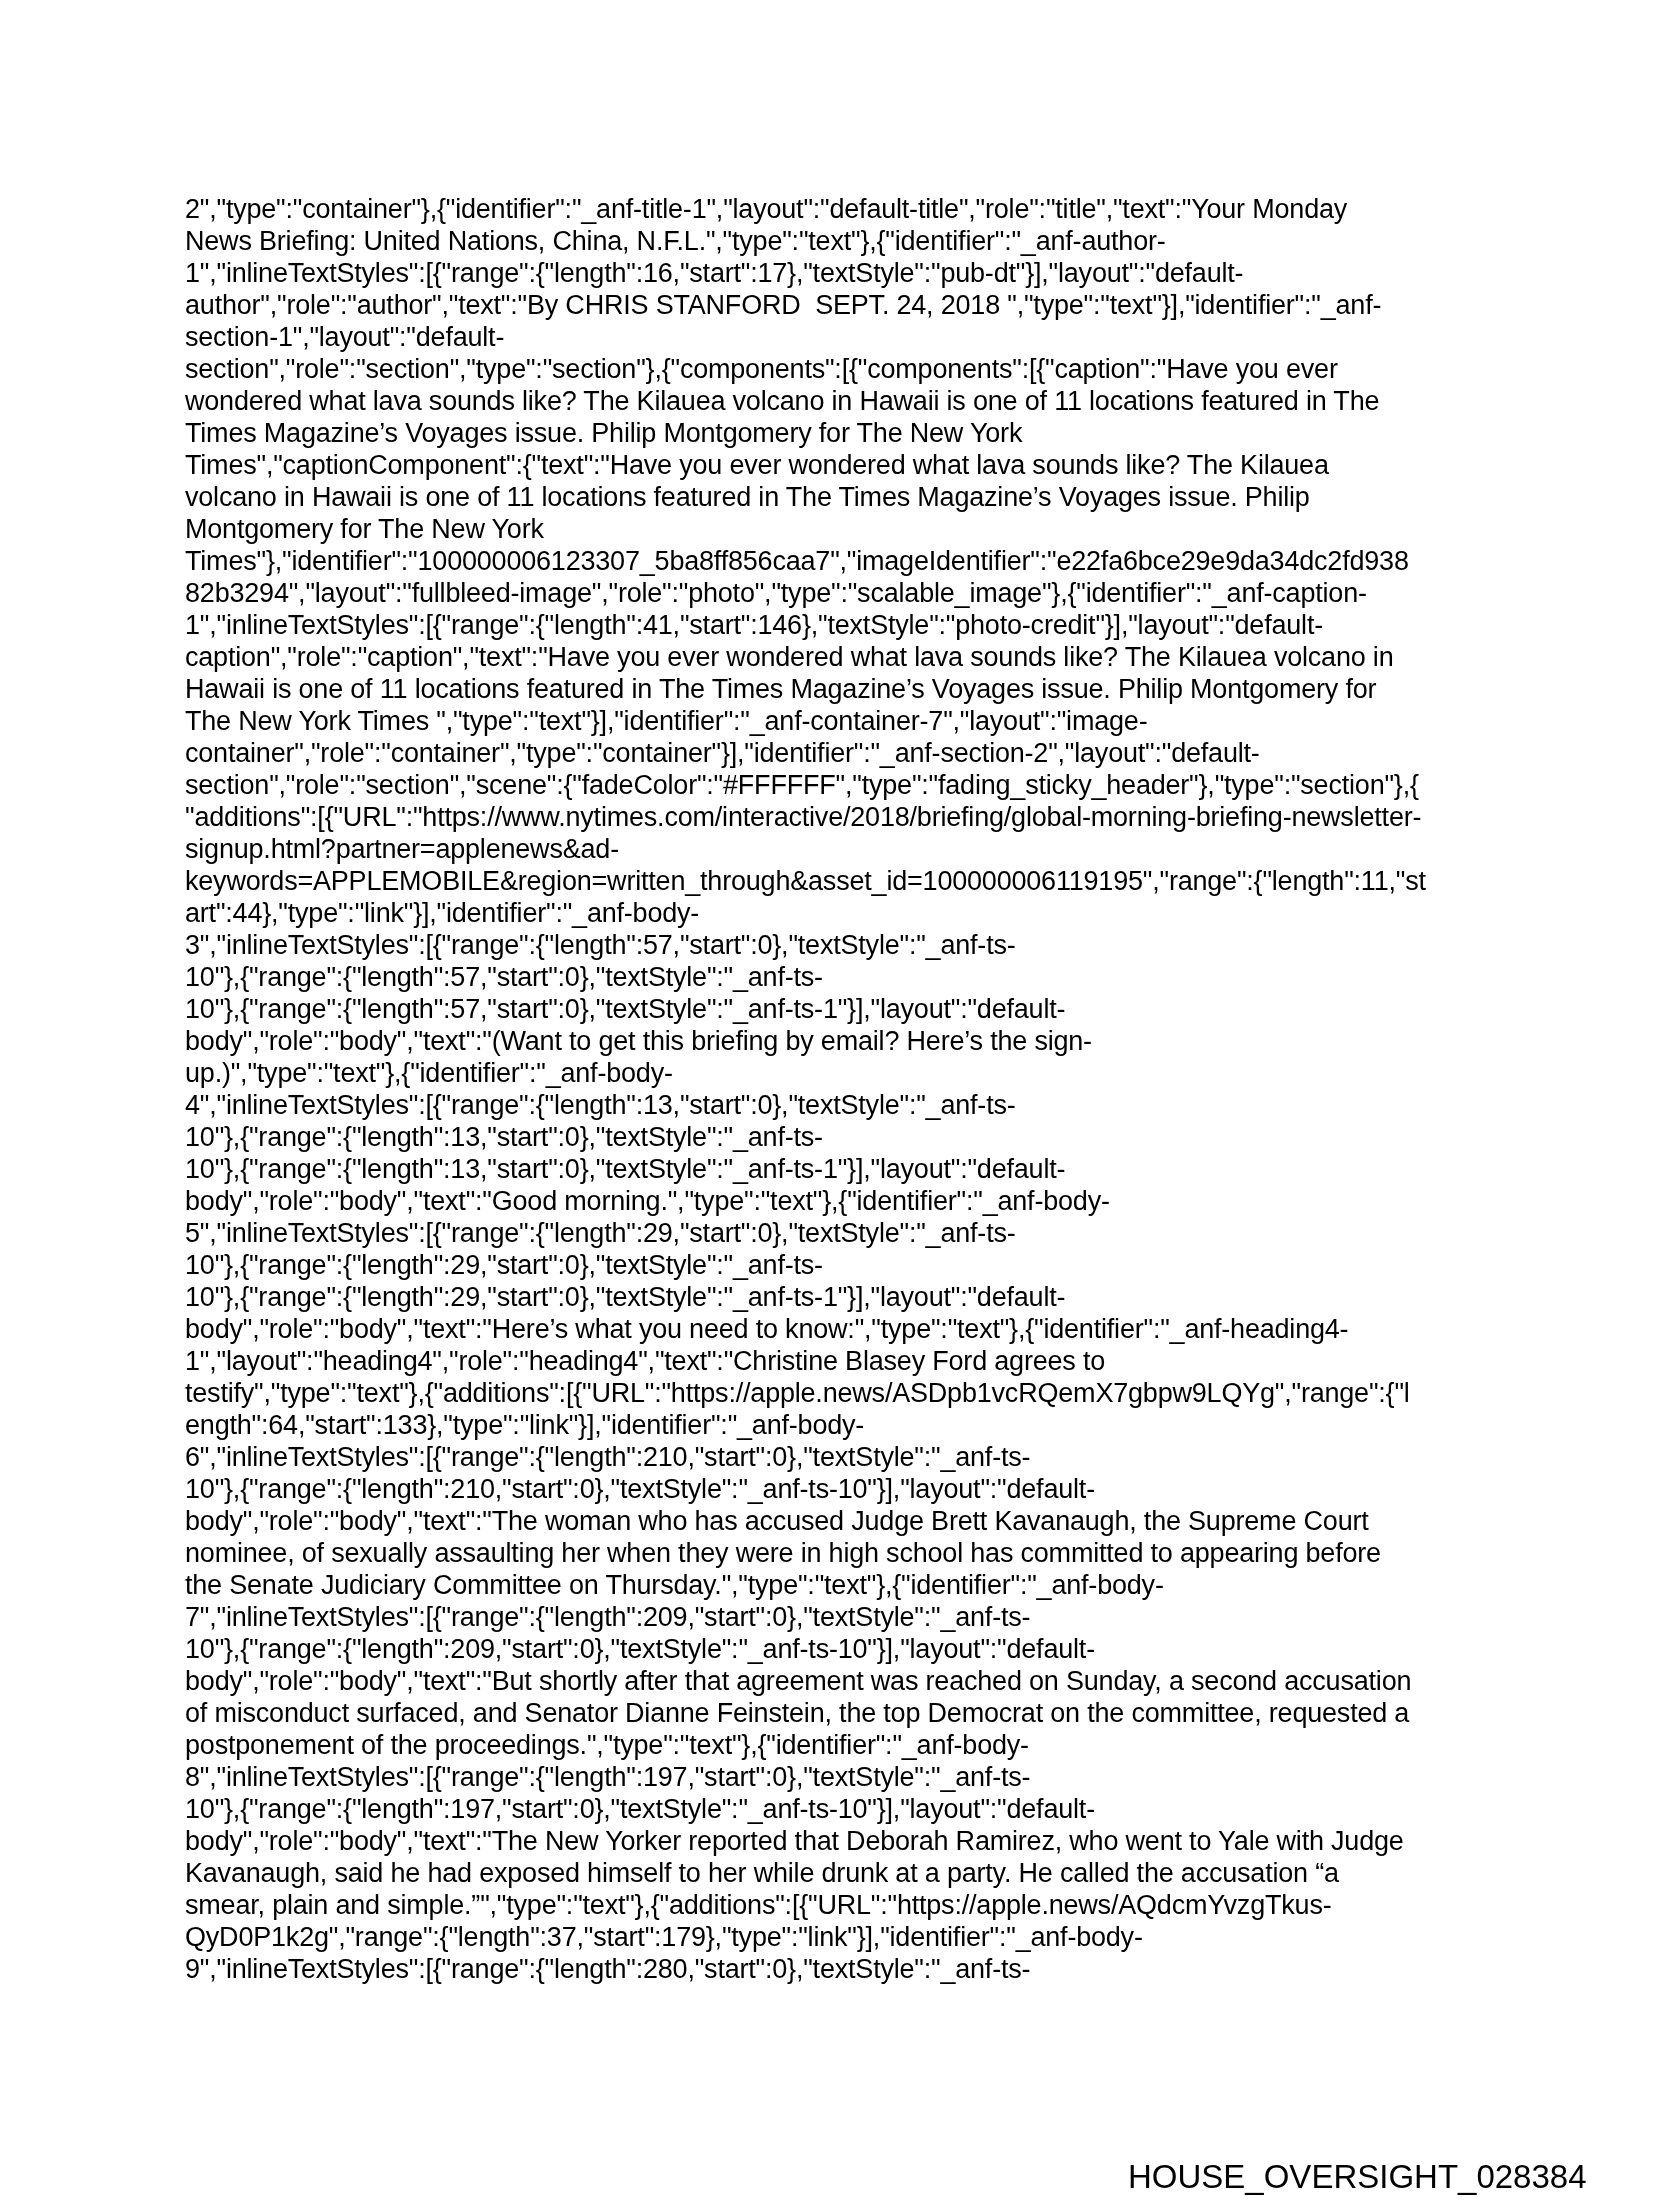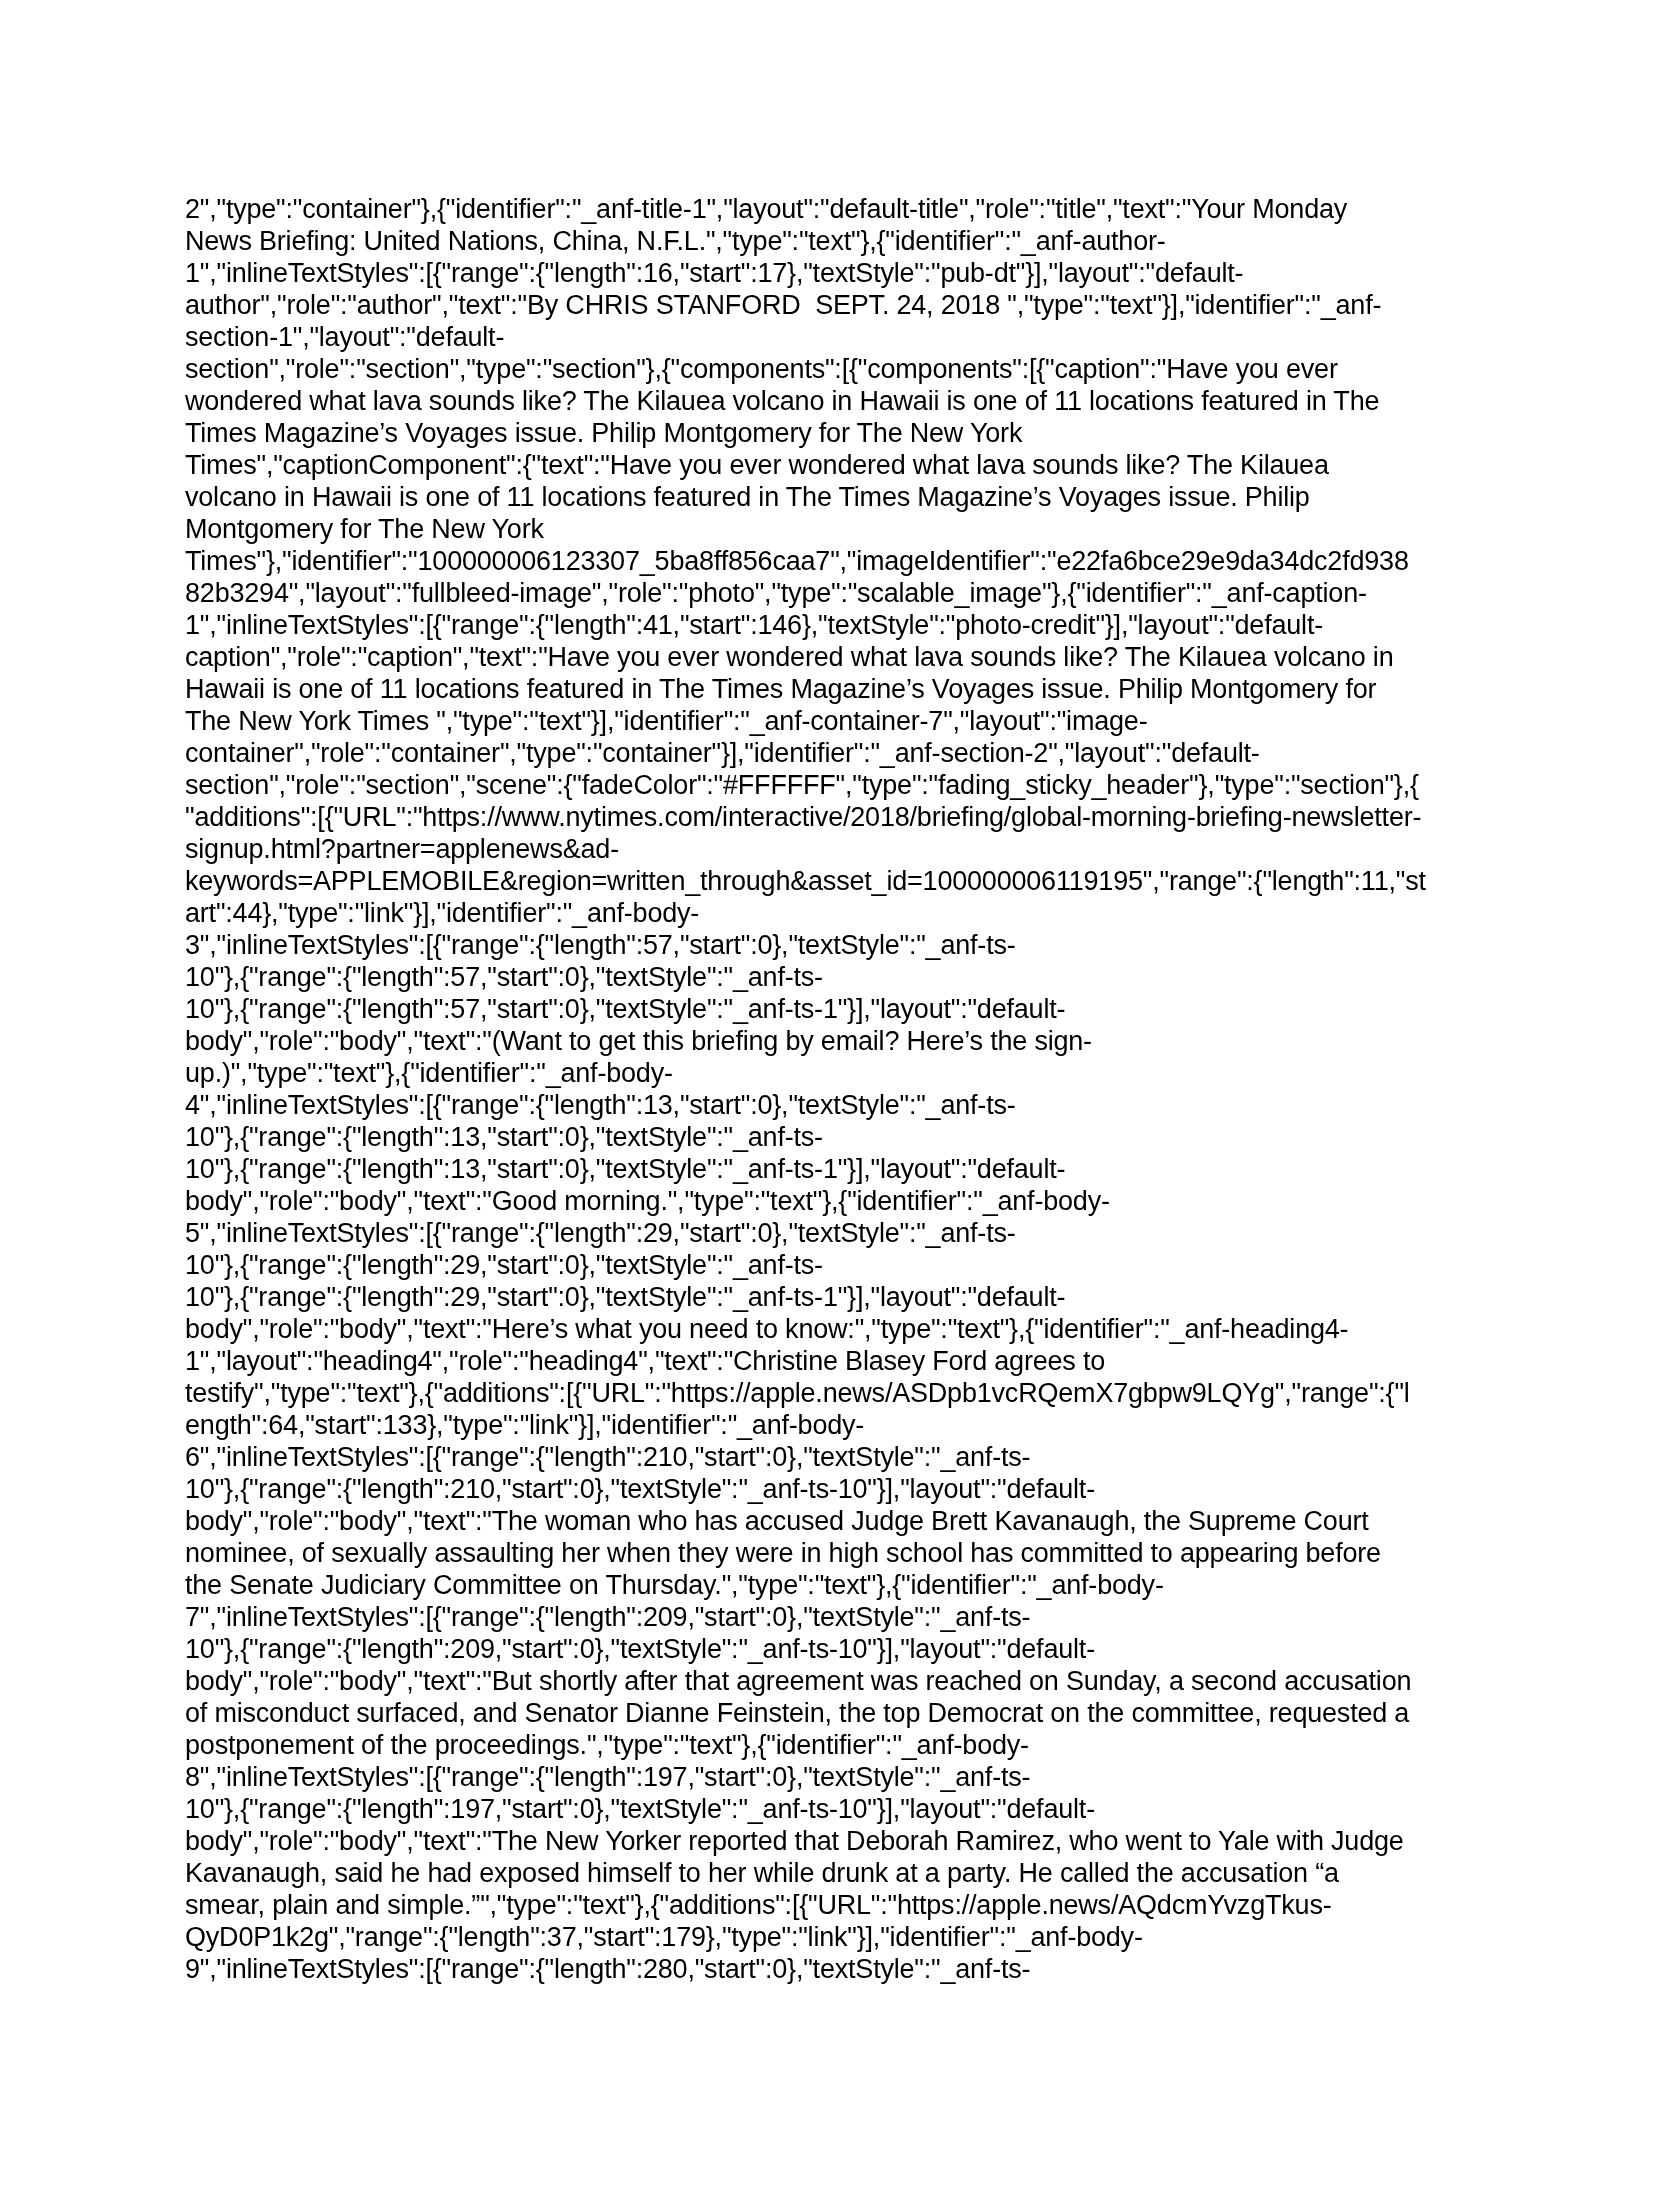--- a/index.html
+++ b/index.html
@@ -86,14 +86,15 @@
 body","role":"body","text":"But shortly after that agreement was reached on Sunday, a second accusation
 of misconduct surfaced, and Senator Dianne Feinstein, the top Democrat on the committee, requested a
 postponement of the proceedings.","type":"text"},{"identifier":"_anf-body-
 8","inlineTextStyles":[{"range":{"length":197,"start":0},"textStyle":"_anf-ts-
 10"},{"range":{"length":197,"start":0},"textStyle":"_anf-ts-10"}],"layout":"default-
 body","role":"body","text":"The New Yorker reported that Deborah Ramirez, who went to Yale with Judge
 Kavanaugh, said he had exposed himself to her while drunk at a party. He called the accusation “a
 smear, plain and simple.”","type":"text"},{"additions":[{"URL":"https://apple.news/AQdcmYvzgTkus-
 QyD0P1k2g","range":{"length":37,"start":179},"type":"link"}],"identifier":"_anf-body-
 9","inlineTextStyles":[{"range":{"length":280,"start":0},"textStyle":"_anf-ts-</div>
+  <div class="bates">HOUSE_OVERSIGHT_028384</div>
 </div>
 
 
 </body></html>

